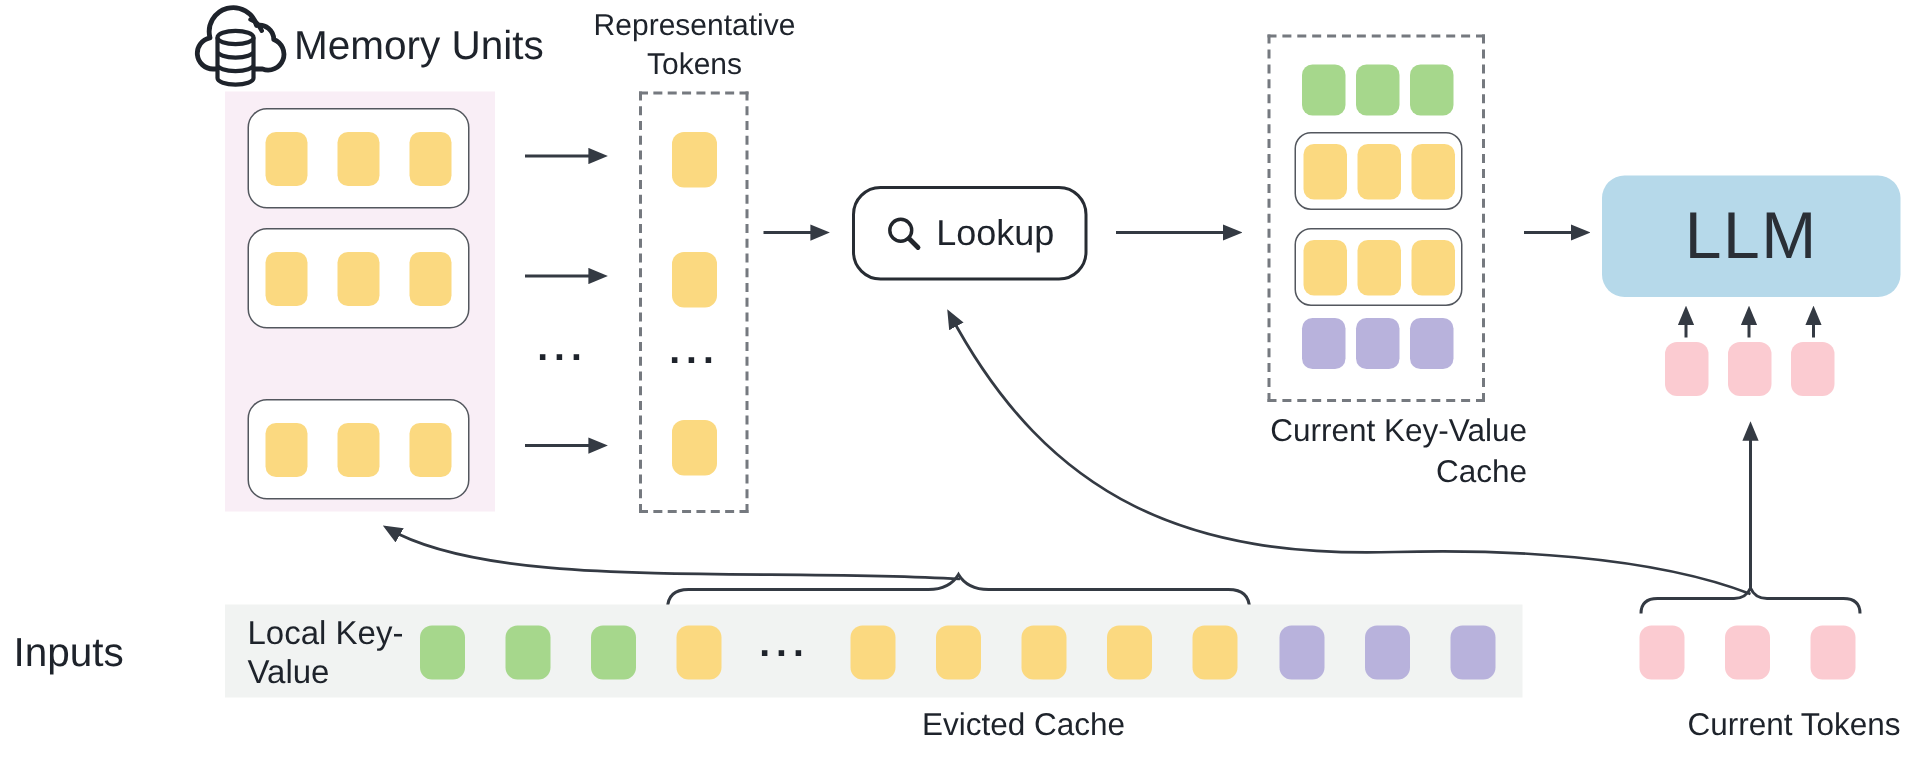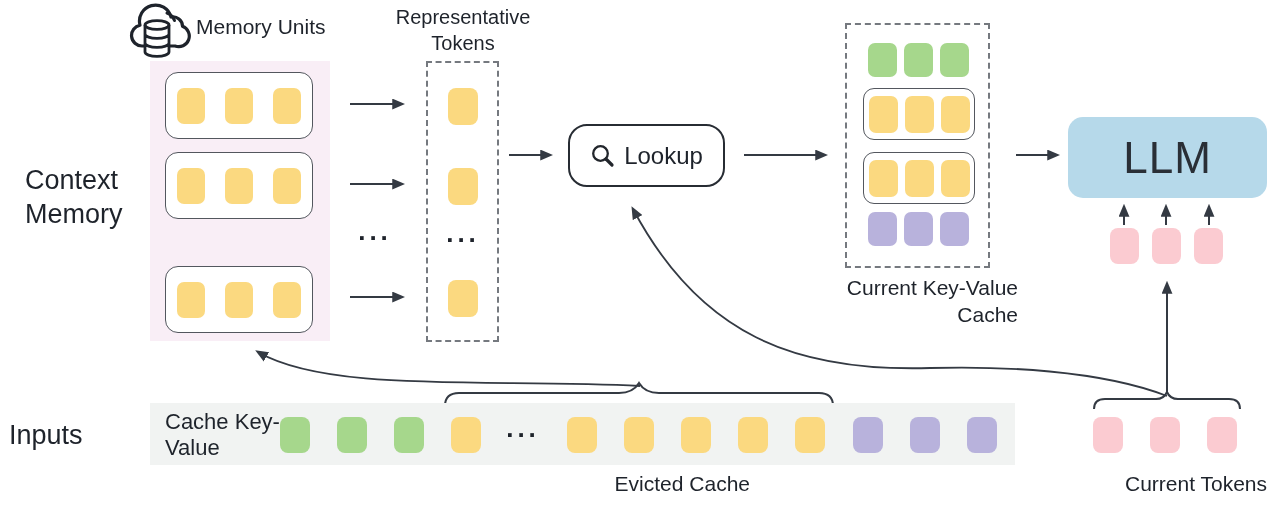--- a/index.html
+++ b/index.html
@@ -93,23 +93,22 @@
   <svg class="abs" style="left:124px;top:3px" width="70" height="62" viewBox="0 0 70 62" xmlns="http://www.w3.org/2000/svg">
     <path d="M51,43 H18 a10.5,10.5 0 0 1 -2,-20.8 A16,16 0 0 1 47,14 a9.5,9.5 0 0 1 11.5,9.3 A9.9,9.9 0 0 1 51,43 Z" fill="none" stroke="#1E232B" stroke-width="3.2" stroke-linejoin="round"></path>
     <path d="M43,10 a13,13 0 0 1 7.5,7.5" fill="none" stroke="#1E232B" stroke-width="3" stroke-linecap="round"></path>
     <g>
       <path d="M21,22 h24 v27 a12,4.4 0 0 1 -24,0 Z" fill="#ffffff" stroke="none"></path>
       <ellipse cx="33" cy="22" rx="12" ry="4.4" fill="#ffffff" stroke="#1E232B" stroke-width="2.8"></ellipse>
       <path d="M21,22 V49 M45,22 V49 M21,49 a12,4.4 0 0 0 24,0 M21,31 a12,4.4 0 0 0 24,0 M21,40 a12,4.4 0 0 0 24,0" fill="none" stroke="#1E232B" stroke-width="2.8"></path>
     </g>
   </svg>
 
-  <div class="lbl" style="left:196px;top:15px;font-size:21px">Memory Units</div>
+  <div class="lbl" style="left:196px;top:15px;font-size:27px">Memory Units</div>
   <div class="lbl" style="left:385px;top:4px;width:156px;font-size:20px;line-height:26px;text-align:center">Representative Tokens</div>
-  <div class="lbl big-lbl" style="left:25px;top:163px;width:120px">Context Memory</div>
 
   <div class="panel">
     <div class="unit" style="top:11px">
         <span class="tok" style="background: var(--token-yellow);"></span>
         <span class="tok" style="background: var(--token-yellow);"></span>
         <span class="tok" style="background: var(--token-yellow);"></span>
       </div>
     <div class="unit" style="top:91px">
         <span class="tok" style="background: var(--token-yellow);"></span>
         <span class="tok" style="background: var(--token-yellow);"></span>
@@ -174,21 +173,21 @@
       <span>LLM</span>
     </div>
   <div class="trow llm-inputs">
       <span class="tok" style="background: var(--token-pink);"></span>
       <span class="tok" style="background: var(--token-pink);"></span>
       <span class="tok" style="background: var(--token-pink);"></span>
     </div>
 
   <div class="lbl big-lbl" style="left:9px;top:418px">Inputs</div>
   <div class="strip">
-    <div class="lbl" style="left:15px;top:6px;width:118px;font-size:22px;line-height:26px">Cache Key-Value</div>
+    <div class="lbl" style="left:15px;top:6px;width:118px;font-size:22px;line-height:26px">Local Key-Value</div>
     <div class="trow" style="left:130px">
         <span class="tok" style="background: var(--token-green);"></span>
         <span class="tok" style="background: var(--token-green);"></span>
         <span class="tok" style="background: var(--token-green);"></span>
       </div>
     <div class="trow" style="left:301px">
         <span class="tok" style="background: var(--token-yellow);"></span>
       </div>
     <div class="dots" style="left:349px;top:12px;width:48px">...</div>
     <div class="trow" style="left:417px">

